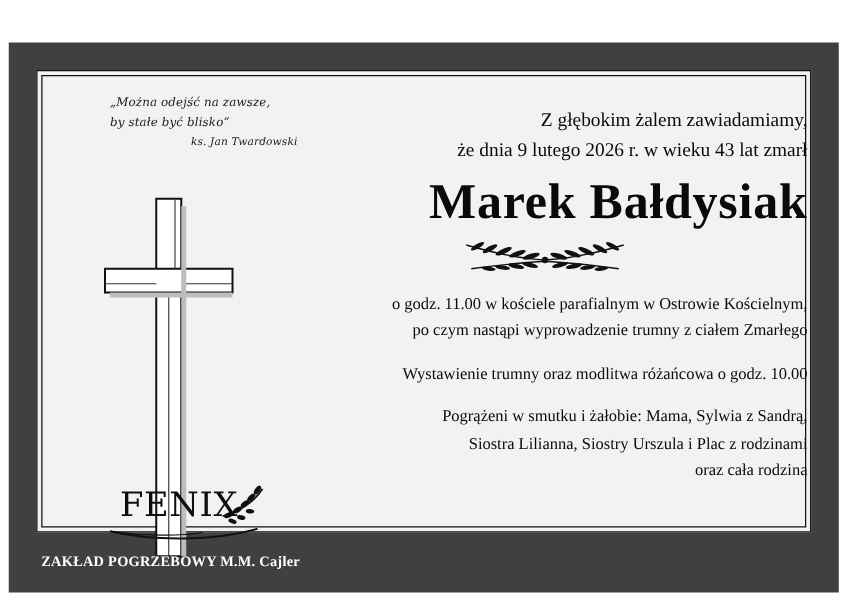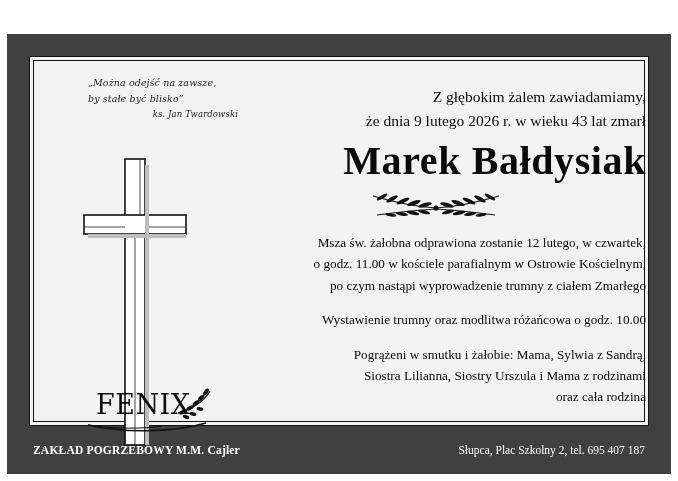--- a/index.html
+++ b/index.html
@@ -270,32 +270,30 @@
               <ellipse cx="87" cy="19" rx="6.5" ry="1.8" transform="rotate(-14 87 19)"></ellipse>
               <ellipse cx="98" cy="20" rx="6.5" ry="1.8" transform="rotate(-11 98 20)"></ellipse>
               <ellipse cx="109" cy="21" rx="6" ry="1.7" transform="rotate(-9 109 21)"></ellipse>
               <ellipse cx="120" cy="22" rx="5.5" ry="1.6" transform="rotate(-7 120 22)"></ellipse>
               <circle cx="75" cy="15" r="2.6"></circle>
             </g>
           </svg>
         </div>
 
         <div class="details">
-          <p class="para">Msza św. żałobna odprawiona zostanie 12 lutego, w czwartek,</p>
           <p class="para">o godz. 11.00 w kościele parafialnym w Ostrowie Kościelnym,</p>
           <p class="para">po czym nastąpi wyprowadzenie trumny z ciałem Zmarłego</p>
           <p class="para gap">Wystawienie trumny oraz modlitwa różańcowa o godz. 10.00</p>
           <p class="para gap">Pogrążeni w smutku i żałobie: Mama, Sylwia z Sandrą,</p>
-          <p class="para">Siostra Lilianna, Siostry Urszula i Mama z rodzinami</p>
+          <p class="para">Siostra Lilianna, Siostry Urszula i Plac z rodzinami</p>
           <p class="para">oraz cała rodzina</p>
         </div>
 
       </div>
 
     </div>
 
     <div class="bottom-bar">
       <div class="bottom-left">ZAKŁAD POGRZEBOWY M.M. Cajler</div>
-      <div class="bottom-right">Słupca, Plac Szkolny 2,  tel. 695 407 187</div>
     </div>
 
   </div>
 </div>
 
 </body></html>

